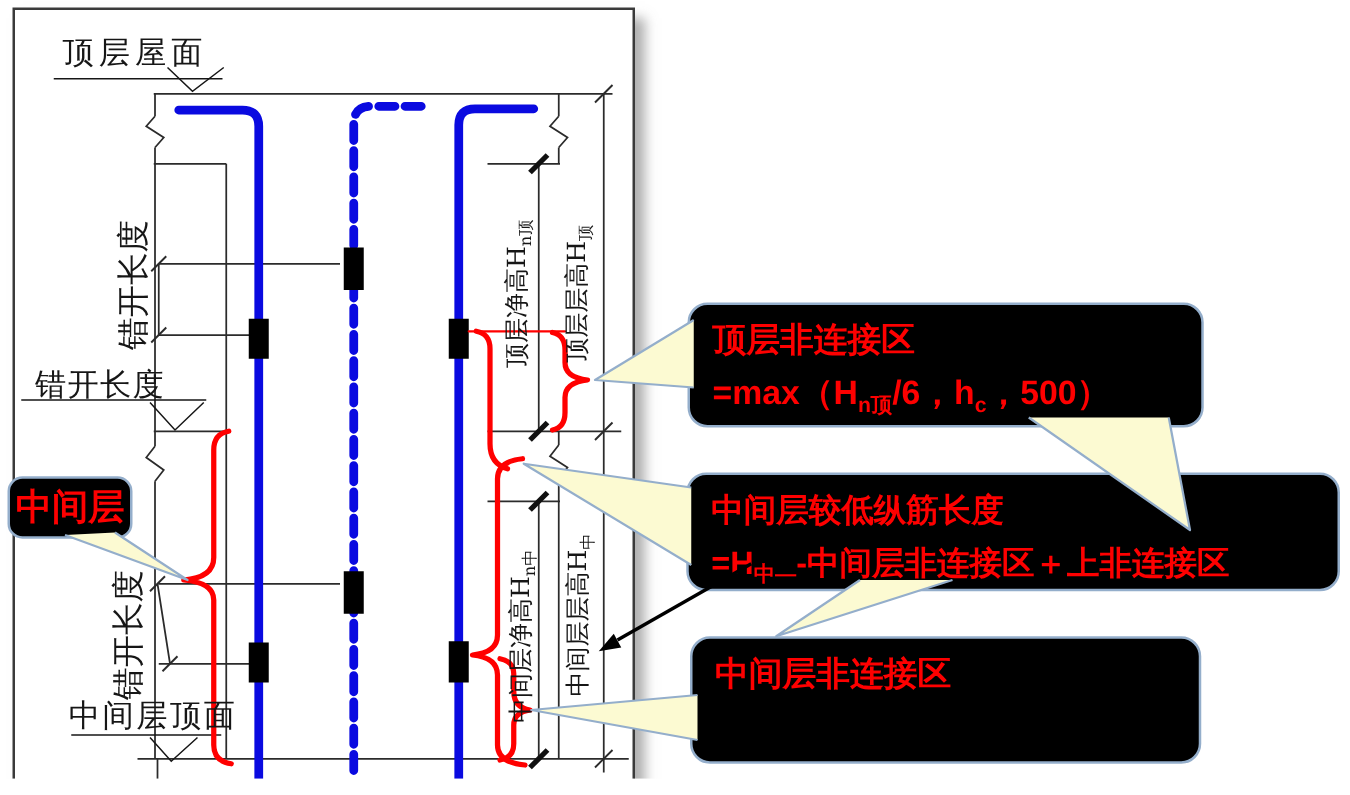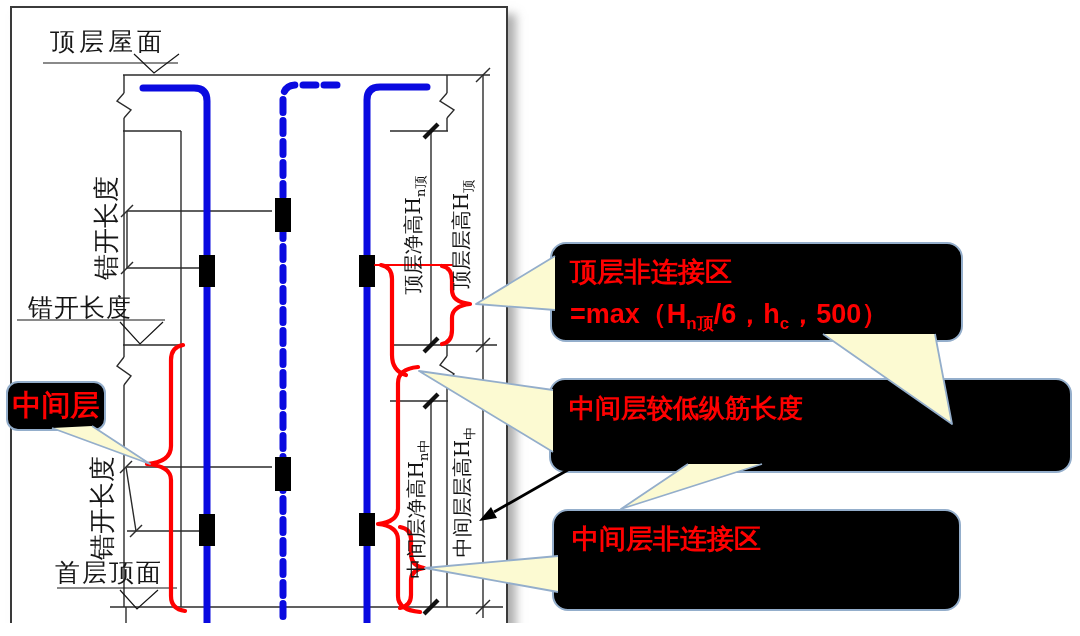--- a/index.html
+++ b/index.html
@@ -95,21 +95,21 @@
       <path d="M418,367 Q398,369 398,383 L398,508 Q398,522 378,524 Q398,526 398,540 L398,596 Q398,610 420,612" stroke-width="4.2"></path>
       <path d="M400,527 Q411,529 411,539 L411,553 Q411,566 424,568 Q411,570 411,580 L411,595 Q411,606 400,608" stroke-width="4.2"></path>
       <path d="M183,345 Q171,347 171,360 L171,446 Q171,462 147,464 Q171,466 171,480 L171,596 Q171,609 185,611" stroke-width="4.2"></path>
     </g>
   </svg>
 
   <div class="lab h-lab" style="left:50px;top:25px;letter-spacing:4px;">顶层屋面</div>
   <div class="vlab big" style="left:23px;top:214px;width:160px;">错开长度</div>
   <div class="lab h-lab" style="left:28px;top:291px;letter-spacing:1px;">错开长度</div>
   <div class="vlab big" style="left:19px;top:494px;width:160px;">错开长度</div>
-  <div class="lab h-lab" style="left:55px;top:556px;letter-spacing:2px;">首层顶面</div>
+  <div class="lab h-lab" style="left:55px;top:556px;letter-spacing:2px;">中间层顶面</div>
 
   <div class="vlab" style="left:324px;top:221px;width:180px;">
     <span>顶层净高H</span><sub>n顶</sub>
   </div>
   <div class="vlab" style="left:372px;top:221px;width:180px;">
     <span>顶层层高H</span><sub>顶</sub>
   </div>
   <div class="vlab" style="left:327px;top:495px;width:180px;">
     <span>中间层净高H</span><sub>n中</sub>
   </div>
@@ -121,20 +121,21 @@
     <span>中间层</span>
   </div>
 
   <div class="bubble callout" style="left:550px;top:242px;width:413px;height:100px;">
     <span class="t">顶层非连接区</span>
     <span class="t"><span>=max（H</span><sub>n顶</sub><span>/6，h</span><sub>c</sub><span>，500）</span></span>
   </div>
 
   <div class="bubble callout" style="left:549px;top:378px;width:523px;height:95px;font-size:26px;">
     <span class="t">中间层较低纵筋长度</span>
+    <span class="t"><span>=H</span><sub>中—</sub><span>-中间层非连接区＋上非连接区</span></span>
   </div>
 
   <div class="bubble callout" style="left:552px;top:509px;width:409px;height:102px;">
     <span class="t">中间层非连接区</span>
   </div>
 
   <svg id="overlay" width="1080" height="636" viewBox="0 0 1080 636">
     <g fill="#fcfad2" stroke="#94aecb" stroke-width="1.8" stroke-linejoin="round">
       <path d="M555,256 L476,304 L555,310"></path>
       <path d="M823,334 L952,424 L935,334"></path>

